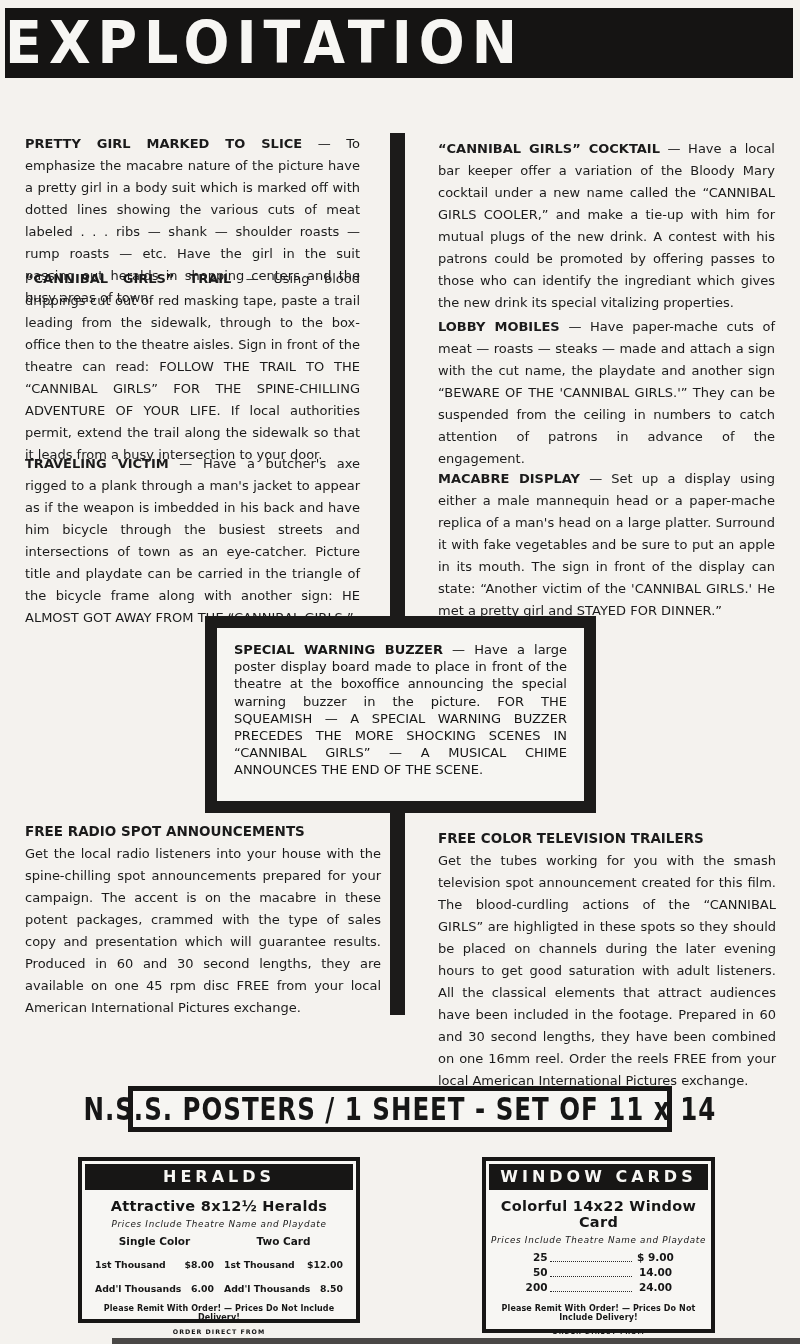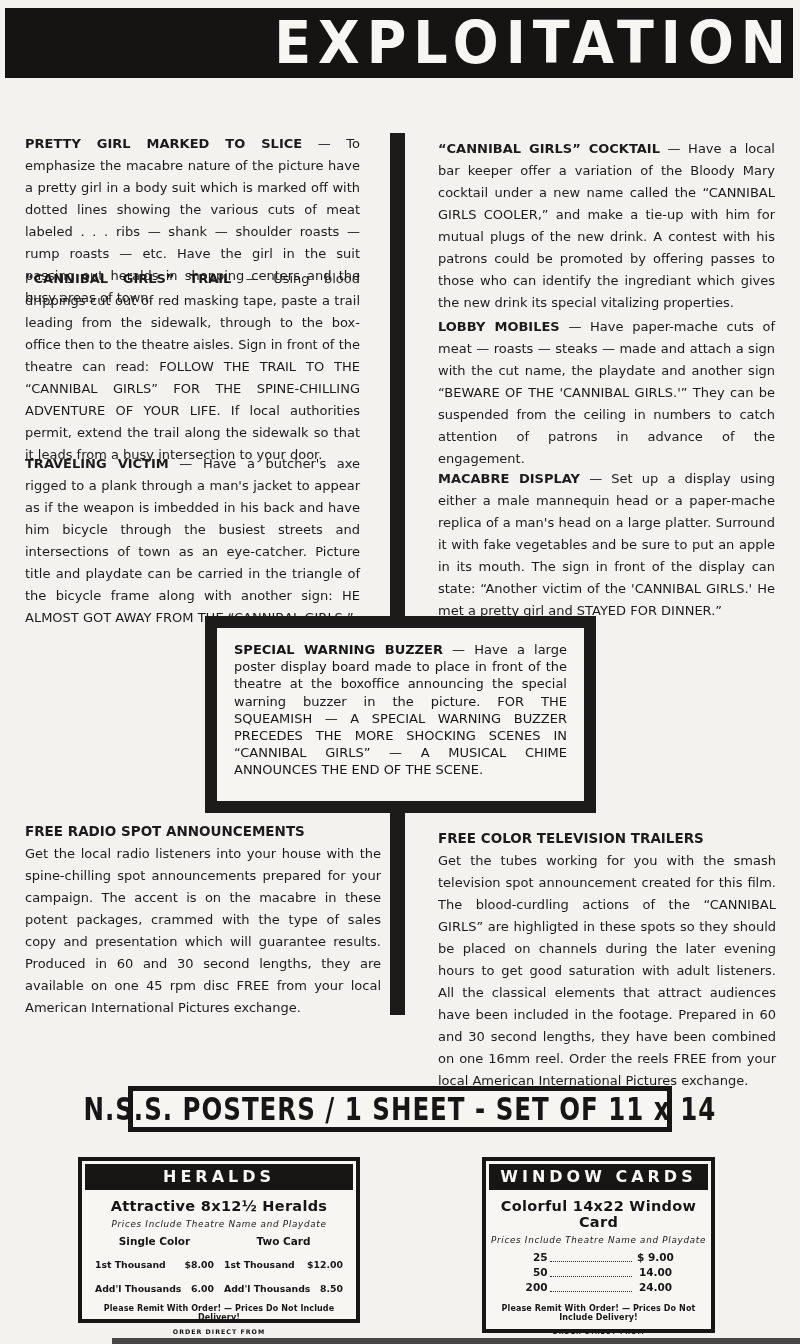--- a/index.html
+++ b/index.html
@@ -7,21 +7,21 @@
   .page {
     position:relative; width:800px; height:1344px;
     background:#f4f2ee;
     font-family:"DejaVu Sans","Liberation Sans",sans-serif;
     color:#161616; overflow:hidden;
     margin:0 auto;
   }
   
   .banner {
     position:absolute; left:5px; top:8px; width:788px; height:70px;
-    background:#151413; display:flex; align-items:center; justify-content:flex-end;
+    background:#151413; display:flex; align-items:center; justify-content:flex-start;
   }
   .banner-title {
     color:#f7f6f3; font-weight:bold; font-size:54px; letter-spacing:7px;
     transform:scaleY(1.08); white-space:nowrap;
   }
   
   .para, .free {
     position:absolute; font-size:13px; line-height:22px;
     text-align:justify; color:#1b1b1b;
   }

